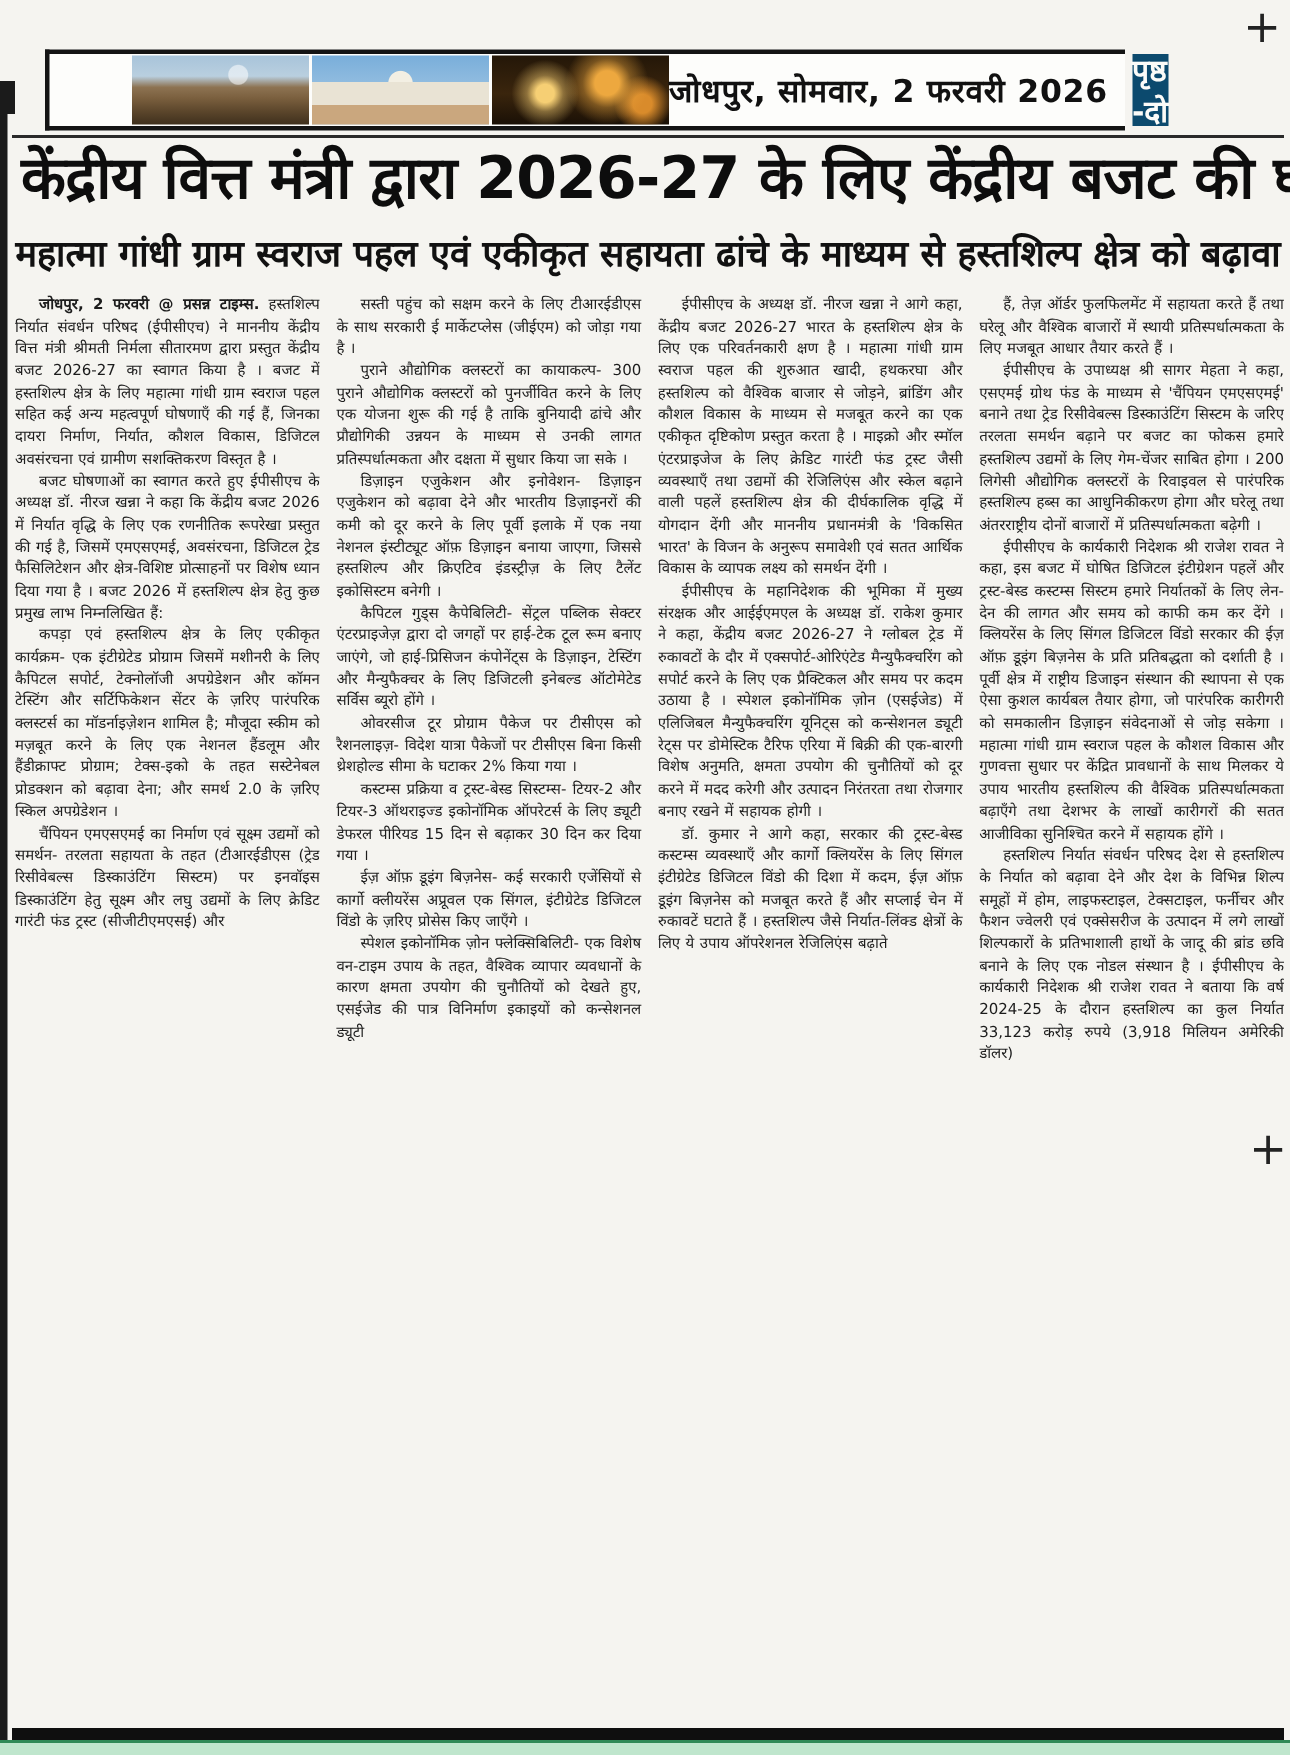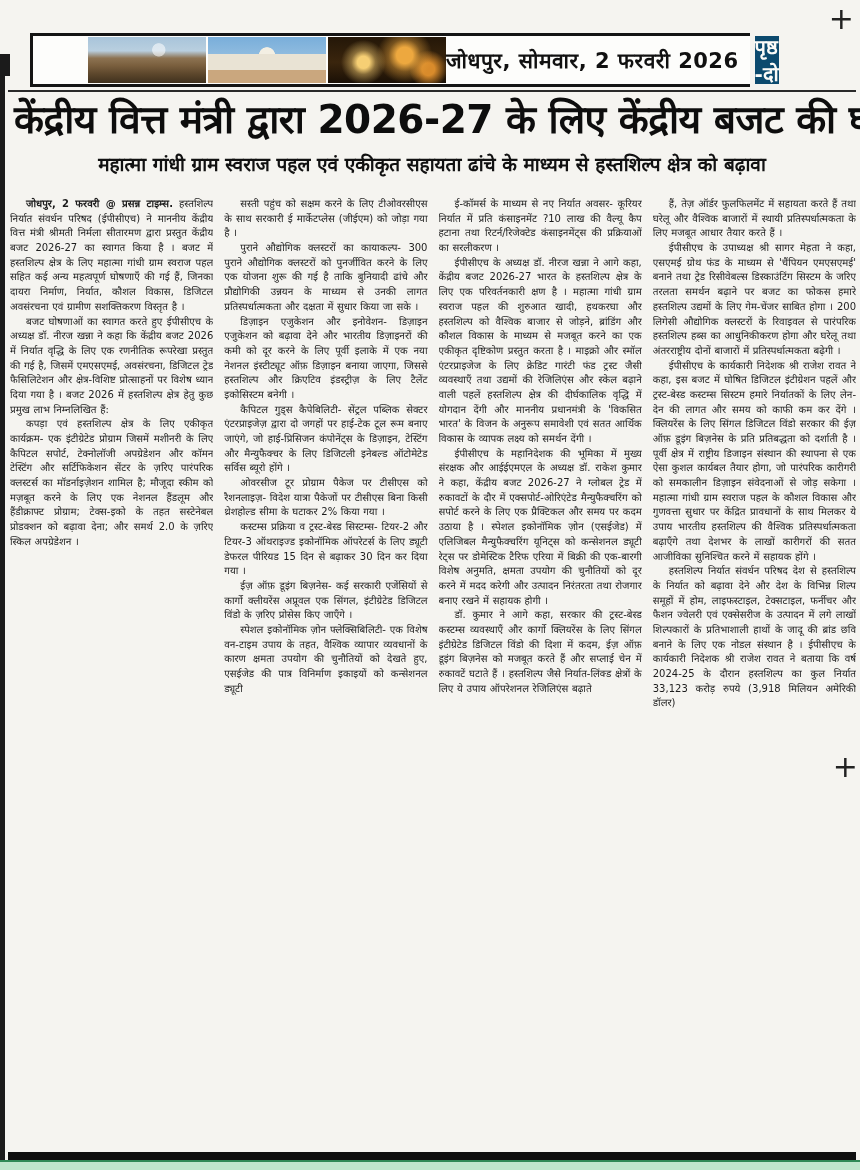--- a/index.html
+++ b/index.html
@@ -62,21 +62,21 @@
 
   
   .head-wrap { position:absolute; left:8px; top:90px; width:848px; border-top:2px solid #2a2a2a; }
   .headline {
     padding:4px 6px 0 6px; text-align:center; color:#0d0d0d;
     font-size:39px; font-weight:700; line-height:1.25; letter-spacing:-.5px;
     white-space:nowrap;
   }
   .subheadline {
     margin-top:6px; text-align:center; color:#111;
-    font-size:19px; font-weight:700; white-space:nowrap;
+    font-size:24px; font-weight:700; white-space:nowrap;
   }
 
   
   .body-cols {
     position:absolute; left:10px; top:197px; width:846px; height:953px;
     display:grid; grid-template-columns:repeat(4,1fr); column-gap:11px;
     overflow:hidden;
   }
   .col { height:953px; overflow:hidden; }
   .col p {
@@ -118,35 +118,35 @@
     <div class="headline">केंद्रीय वित्त मंत्री द्वारा 2026-27 के लिए केंद्रीय बजट की घोषणा</div>
     <div class="subheadline">महात्मा गांधी ग्राम स्वराज पहल एवं एकीकृत सहायता ढांचे के माध्यम से हस्तशिल्प क्षेत्र को बढ़ावा</div>
   </div>
 
   <div class="body-cols">
 
     <div class="col">
       <p><b>जोधपुर, 2 फरवरी @ प्रसन्न टाइम्स.</b> <span>हस्तशिल्प निर्यात संवर्धन परिषद (ईपीसीएच) ने माननीय केंद्रीय वित्त मंत्री श्रीमती निर्मला सीतारमण द्वारा प्रस्तुत केंद्रीय बजट 2026-27 का स्वागत किया है । बजट में हस्तशिल्प क्षेत्र के लिए महात्मा गांधी ग्राम स्वराज पहल सहित कई अन्य महत्वपूर्ण घोषणाएँ की गई हैं, जिनका दायरा निर्माण, निर्यात, कौशल विकास, डिजिटल अवसंरचना एवं ग्रामीण सशक्तिकरण विस्तृत है ।</span></p>
       <p>बजट घोषणाओं का स्वागत करते हुए ईपीसीएच के अध्यक्ष डॉ. नीरज खन्ना ने कहा कि केंद्रीय बजट 2026 में निर्यात वृद्धि के लिए एक रणनीतिक रूपरेखा प्रस्तुत की गई है, जिसमें एमएसएमई, अवसंरचना, डिजिटल ट्रेड फैसिलिटेशन और क्षेत्र-विशिष्ट प्रोत्साहनों पर विशेष ध्यान दिया गया है । बजट 2026 में हस्तशिल्प क्षेत्र हेतु कुछ प्रमुख लाभ निम्नलिखित हैं:</p>
       <p>कपड़ा एवं हस्तशिल्प क्षेत्र के लिए एकीकृत कार्यक्रम- एक इंटीग्रेटेड प्रोग्राम जिसमें मशीनरी के लिए कैपिटल सपोर्ट, टेक्नोलॉजी अपग्रेडेशन और कॉमन टेस्टिंग और सर्टिफिकेशन सेंटर के ज़रिए पारंपरिक क्लस्टर्स का मॉडर्नाइज़ेशन शामिल है; मौजूदा स्कीम को मज़बूत करने के लिए एक नेशनल हैंडलूम और हैंडीक्राफ्ट प्रोग्राम; टेक्स-इको के तहत सस्टेनेबल प्रोडक्शन को बढ़ावा देना; और समर्थ 2.0 के ज़रिए स्किल अपग्रेडेशन ।</p>
+      <p>चैंपियन एमएसएमई का निर्माण एवं सूक्ष्म उद्यमों को समर्थन- तरलता सहायता के तहत (टीआरईडीएस (ट्रेड रिसीवेबल्स डिस्काउंटिंग सिस्टम) पर इनवॉइस डिस्काउंटिंग हेतु सूक्ष्म और लघु उद्यमों के लिए क्रेडिट गारंटी फंड ट्रस्ट (सीजीटीएमएसई) और</p>
     </div>
 
     <div class="col">
-      <p>सस्ती पहुंच को सक्षम करने के लिए टीओवरसीएस के साथ सरकारी ई मार्केटप्लेस (जीईएम) को जोड़ा गया है ।</p>
+      <p>सस्ती पहुंच को सक्षम करने के लिए टीआरईडीएस के साथ सरकारी ई मार्केटप्लेस (जीईएम) को जोड़ा गया है ।</p>
       <p>पुराने औद्योगिक क्लस्टरों का कायाकल्प- 300 पुराने औद्योगिक क्लस्टरों को पुनर्जीवित करने के लिए एक योजना शुरू की गई है ताकि बुनियादी ढांचे और प्रौद्योगिकी उन्नयन के माध्यम से उनकी लागत प्रतिस्पर्धात्मकता और दक्षता में सुधार किया जा सके ।</p>
       <p>डिज़ाइन एजुकेशन और इनोवेशन- डिज़ाइन एजुकेशन को बढ़ावा देने और भारतीय डिज़ाइनरों की कमी को दूर करने के लिए पूर्वी इलाके में एक नया नेशनल इंस्टीट्यूट ऑफ़ डिज़ाइन बनाया जाएगा, जिससे हस्तशिल्प और क्रिएटिव इंडस्ट्रीज़ के लिए टैलेंट इकोसिस्टम बनेगी ।</p>
       <p>कैपिटल गुड्स कैपेबिलिटी- सेंट्रल पब्लिक सेक्टर एंटरप्राइजेज़ द्वारा दो जगहों पर हाई-टेक टूल रूम बनाए जाएंगे, जो हाई-प्रिसिजन कंपोनेंट्स के डिज़ाइन, टेस्टिंग और मैन्युफैक्चर के लिए डिजिटली इनेबल्ड ऑटोमेटेड सर्विस ब्यूरो होंगे ।</p>
       <p>ओवरसीज टूर प्रोग्राम पैकेज पर टीसीएस को रैशनलाइज़- विदेश यात्रा पैकेजों पर टीसीएस बिना किसी थ्रेशहोल्ड सीमा के घटाकर 2% किया गया ।</p>
       <p>कस्टम्स प्रक्रिया व ट्रस्ट-बेस्ड सिस्टम्स- टियर-2 और टियर-3 ऑथराइज्ड इकोनॉमिक ऑपरेटर्स के लिए ड्यूटी डेफरल पीरियड 15 दिन से बढ़ाकर 30 दिन कर दिया गया ।</p>
       <p>ईज़ ऑफ़ डूइंग बिज़नेस- कई सरकारी एजेंसियों से कार्गो क्लीयरेंस अप्रूवल एक सिंगल, इंटीग्रेटेड डिजिटल विंडो के ज़रिए प्रोसेस किए जाएँगे ।</p>
       <p>स्पेशल इकोनॉमिक ज़ोन फ्लेक्सिबिलिटी- एक विशेष वन-टाइम उपाय के तहत, वैश्विक व्यापार व्यवधानों के कारण क्षमता उपयोग की चुनौतियों को देखते हुए, एसईजेड की पात्र विनिर्माण इकाइयों को कन्सेशनल ड्यूटी</p>
     </div>
 
     <div class="col">
-      <p>ई-कॉमर्स के माध्यम से नए निर्यात अवसर- कूरियर निर्यात में प्रति कंसाइनमेंट ?10 लाख की वैल्यू कैप हटाना तथा रिटर्न/रिजेक्टेड कंसाइनमेंट्स की प्रक्रियाओं का सरलीकरण ।</p>
       <p>ईपीसीएच के अध्यक्ष डॉ. नीरज खन्ना ने आगे कहा, केंद्रीय बजट 2026-27 भारत के हस्तशिल्प क्षेत्र के लिए एक परिवर्तनकारी क्षण है । महात्मा गांधी ग्राम स्वराज पहल की शुरुआत खादी, हथकरघा और हस्तशिल्प को वैश्विक बाजार से जोड़ने, ब्रांडिंग और कौशल विकास के माध्यम से मजबूत करने का एक एकीकृत दृष्टिकोण प्रस्तुत करता है । माइक्रो और स्मॉल एंटरप्राइजेज के लिए क्रेडिट गारंटी फंड ट्रस्ट जैसी व्यवस्थाएँ तथा उद्यमों की रेजिलिएंस और स्केल बढ़ाने वाली पहलें हस्तशिल्प क्षेत्र की दीर्घकालिक वृद्धि में योगदान देंगी और माननीय प्रधानमंत्री के 'विकसित भारत' के विजन के अनुरूप समावेशी एवं सतत आर्थिक विकास के व्यापक लक्ष्य को समर्थन देंगी ।</p>
       <p>ईपीसीएच के महानिदेशक की भूमिका में मुख्य संरक्षक और आईईएमएल के अध्यक्ष डॉ. राकेश कुमार ने कहा, केंद्रीय बजट 2026-27 ने ग्लोबल ट्रेड में रुकावटों के दौर में एक्सपोर्ट-ओरिएंटेड मैन्युफैक्चरिंग को सपोर्ट करने के लिए एक प्रैक्टिकल और समय पर कदम उठाया है । स्पेशल इकोनॉमिक ज़ोन (एसईजेड) में एलिजिबल मैन्युफैक्चरिंग यूनिट्स को कन्सेशनल ड्यूटी रेट्स पर डोमेस्टिक टैरिफ एरिया में बिक्री की एक-बारगी विशेष अनुमति, क्षमता उपयोग की चुनौतियों को दूर करने में मदद करेगी और उत्पादन निरंतरता तथा रोजगार बनाए रखने में सहायक होगी ।</p>
       <p>डॉ. कुमार ने आगे कहा, सरकार की ट्रस्ट-बेस्ड कस्टम्स व्यवस्थाएँ और कार्गो क्लियरेंस के लिए सिंगल इंटीग्रेटेड डिजिटल विंडो की दिशा में कदम, ईज़ ऑफ़ डूइंग बिज़नेस को मजबूत करते हैं और सप्लाई चेन में रुकावटें घटाते हैं । हस्तशिल्प जैसे निर्यात-लिंक्ड क्षेत्रों के लिए ये उपाय ऑपरेशनल रेजिलिएंस बढ़ाते</p>
     </div>
 
     <div class="col">
       <p>हैं, तेज़ ऑर्डर फुलफिलमेंट में सहायता करते हैं तथा घरेलू और वैश्विक बाजारों में स्थायी प्रतिस्पर्धात्मकता के लिए मजबूत आधार तैयार करते हैं ।</p>
       <p>ईपीसीएच के उपाध्यक्ष श्री सागर मेहता ने कहा, एसएमई ग्रोथ फंड के माध्यम से 'चैंपियन एमएसएमई' बनाने तथा ट्रेड रिसीवेबल्स डिस्काउंटिंग सिस्टम के जरिए तरलता समर्थन बढ़ाने पर बजट का फोकस हमारे हस्तशिल्प उद्यमों के लिए गेम-चेंजर साबित होगा । 200 लिगेसी औद्योगिक क्लस्टरों के रिवाइवल से पारंपरिक हस्तशिल्प हब्स का आधुनिकीकरण होगा और घरेलू तथा अंतरराष्ट्रीय दोनों बाजारों में प्रतिस्पर्धात्मकता बढ़ेगी ।</p>
       <p>ईपीसीएच के कार्यकारी निदेशक श्री राजेश रावत ने कहा, इस बजट में घोषित डिजिटल इंटीग्रेशन पहलें और ट्रस्ट-बेस्ड कस्टम्स सिस्टम हमारे निर्यातकों के लिए लेन-देन की लागत और समय को काफी कम कर देंगे । क्लियरेंस के लिए सिंगल डिजिटल विंडो सरकार की ईज़ ऑफ़ डूइंग बिज़नेस के प्रति प्रतिबद्धता को दर्शाती है । पूर्वी क्षेत्र में राष्ट्रीय डिजाइन संस्थान की स्थापना से एक ऐसा कुशल कार्यबल तैयार होगा, जो पारंपरिक कारीगरी को समकालीन डिज़ाइन संवेदनाओं से जोड़ सकेगा । महात्मा गांधी ग्राम स्वराज पहल के कौशल विकास और गुणवत्ता सुधार पर केंद्रित प्रावधानों के साथ मिलकर ये उपाय भारतीय हस्तशिल्प की वैश्विक प्रतिस्पर्धात्मकता बढ़ाएँगे तथा देशभर के लाखों कारीगरों की सतत आजीविका सुनिश्चित करने में सहायक होंगे ।</p>
       <p>हस्तशिल्प निर्यात संवर्धन परिषद देश से हस्तशिल्प के निर्यात को बढ़ावा देने और देश के विभिन्न शिल्प समूहों में होम, लाइफस्टाइल, टेक्सटाइल, फर्नीचर और फैशन ज्वेलरी एवं एक्सेसरीज के उत्पादन में लगे लाखों शिल्पकारों के प्रतिभाशाली हाथों के जादू की ब्रांड छवि बनाने के लिए एक नोडल संस्थान है । ईपीसीएच के कार्यकारी निदेशक श्री राजेश रावत ने बताया कि वर्ष 2024-25 के दौरान हस्तशिल्प का कुल निर्यात 33,123 करोड़ रुपये (3,918 मिलियन अमेरिकी डॉलर)</p>

